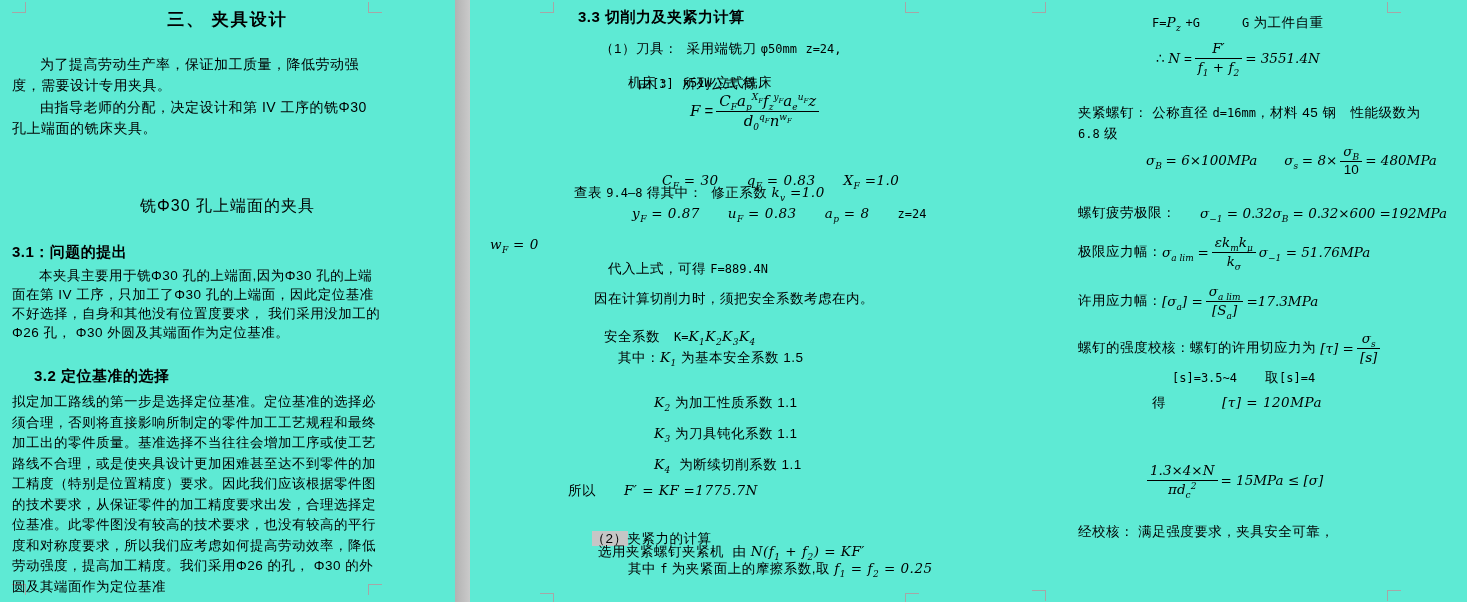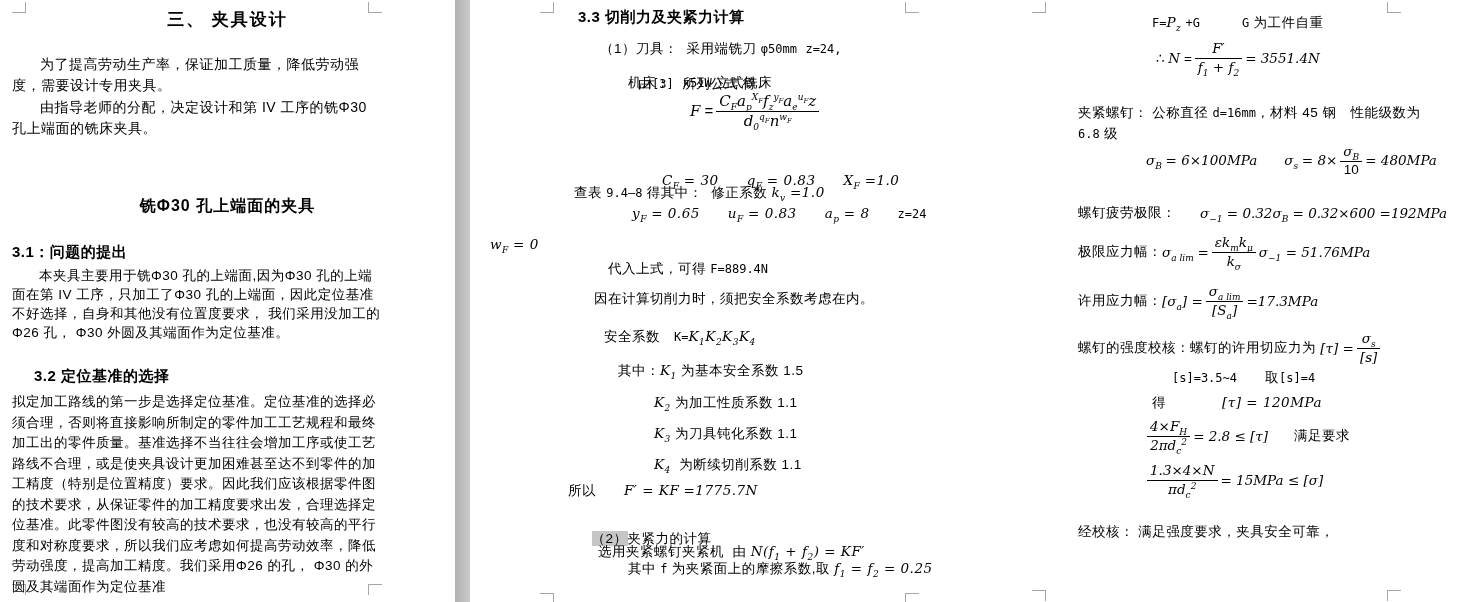--- a/index.html
+++ b/index.html
@@ -1,25 +1,25 @@
 <!DOCTYPE html>
 <html><head>
 <meta charset="utf-8">
 <style>
   html,body{margin:0;padding:0;}
   body{width:1467px;height:602px;overflow:hidden;background:#bfbfbf;
        font-family:"Liberation Sans",sans-serif;color:#000;}
   #doc{position:relative;width:1467px;height:602px;}
   .gap{position:absolute;top:0;height:602px;background:linear-gradient(90deg,#b2b2b2,#cacaca);}
-  .page{position:absolute;top:0;height:602px;background:#ffffff;}
+  .page{position:absolute;top:0;height:602px;background:#5eead4;}
   .blk{position:absolute;white-space:pre-wrap;}
   .cn{font-size:13.5px;line-height:20.5px;letter-spacing:0.5px;}
   .cn14{font-size:14px;line-height:21px;letter-spacing:0.5px;}
   .ttl{font-size:17px;font-weight:bold;text-align:center;width:100%;letter-spacing:2px;}
-  .h2{font-size:16px;font-weight:bold;text-align:center;width:100%;letter-spacing:1px;}
+  .h2{font-size:16px;font-weight:normal;text-align:center;width:100%;letter-spacing:1px;}
   .h3{font-size:15px;font-weight:bold;letter-spacing:0.5px;}
   .ind2{text-indent:2em;}
   .ind35{text-indent:3.5em;}
   .fline{font-size:13.5px;line-height:18px;display:flex;align-items:center;}
   i{font-family:"DejaVu Serif",serif;font-style:italic;}
   tt{font-family:"DejaVu Sans Mono",monospace;font-style:normal;font-size:12px;letter-spacing:0;}
   sub,sup{font-size:9px;line-height:0;}
   sub sub,sup sub{font-size:7px;}
   .frac{display:inline-flex;flex-direction:column;text-align:center;vertical-align:middle;
         line-height:1.25;margin:0 3px;}
@@ -79,28 +79,28 @@
       <span><i>F</i> =</span>
       <span class="frac">
         <span class="num"><i>C<sub>F</sub>a<sub>p</sub><sup>X<sub>F</sub></sup>f<sub>z</sub><sup>y<sub>F</sub></sup>a<sub>e</sub><sup>u<sub>F</sub></sup>z</i></span>
         <span class="den"><i>d<sub>0</sub><sup>q<sub>F</sub></sup>n<sup>w<sub>F</sub></sup></i></span>
       </span>
     </div>
 
     <div class="blk cn" style="top:146px;left:104px;margin-top:36px;">查表 <tt>9.4—8</tt> 得其中：  修正系数 <i>k<sub>v</sub></i> <i>=1.0</i></div>
 
     <div class="blk cn" style="top:170px;left:192px;"><i>C<sub>F</sub></i> <i>= 30</i>  <i>q<sub>F</sub></i> <i>= 0.83</i>  <i>X<sub>F</sub></i> <i>=1.0</i></div>
-    <div class="blk cn" style="top:203px;left:162px;"><i>y<sub>F</sub></i> <i>= 0.65</i>  <i>u<sub>F</sub></i> <i>= 0.83</i>  <i>a<sub>p</sub></i> <i>= 8</i>  <tt>z=24</tt></div>
+    <div class="blk cn" style="top:203px;left:162px;"><i>y<sub>F</sub></i> <i>= 0.87</i>  <i>u<sub>F</sub></i> <i>= 0.83</i>  <i>a<sub>p</sub></i> <i>= 8</i>  <tt>z=24</tt></div>
     <div class="blk cn" style="top:234px;left:20px;"><i>w<sub>F</sub></i> <i>= 0</i></div>
 
     <div class="blk cn" style="top:259px;left:138px;">代入上式，可得 <tt>F=889.4N</tt></div>
     <div class="blk cn" style="top:289px;left:124px;">因在计算切削力时，须把安全系数考虑在内。</div>
 
     <div class="blk cn" style="top:326px;left:134px;">安全系数 <tt>K=</tt><i>K<sub>1</sub>K<sub>2</sub>K<sub>3</sub>K<sub>4</sub></i></div>
-    <div class="blk cn" style="top:360px;left:148px;">其中：<i>K<sub>1</sub></i> 为基本安全系数 1.5</div>
+    <div class="blk cn" style="top:347px;left:148px;">其中：<i>K<sub>1</sub></i> 为基本安全系数 1.5</div>
     <div class="blk cn" style="top:392px;left:184px;"><i>K<sub>2</sub></i> 为加工性质系数 1.1</div>
     <div class="blk cn" style="top:423px;left:184px;"><i>K<sub>3</sub></i> 为刀具钝化系数 1.1</div>
     <div class="blk cn" style="top:454px;left:184px;"><i>K<sub>4</sub></i>  为断续切削系数 1.1</div>
 
     <div class="blk cn" style="top:480px;left:98px;">所以  <i>F′ = KF</i> <i>=1775.7N</i></div>
 
     <div class="blk cn" style="top:508px;left:96px;">
       <span class="hl">（2）</span><span>夹紧力的计算</span>
     </div>
 
@@ -166,28 +166,20 @@
       <span><i>[τ] =</i></span>
       <span class="frac">
         <span class="num"><i>σ<sub>s</sub></i></span>
         <span class="den"><i>[s]</i></span>
       </span>
     </div>
 
     <div class="blk cn" style="top:368px;left:212px;"><tt>[s]=3.5~4</tt>  取<tt>[s]=4</tt></div>
     <div class="blk cn" style="top:392px;left:192px;">得    <i>[τ] = 120MPa</i></div>
 
-    <div class="blk fline" style="top:418px;left:184px;">
-      <span class="frac">
-        <span class="num"><i>4×F<sub>H</sub></i></span>
-        <span class="den"><i>2πd<sub>c</sub><sup>2</sup></i></span>
-      </span>
-      <span><i>= 2.8 ≤ [τ]</i></span>
-      <span class="cn" style="margin-left:26px;">满足要求</span>
-    </div>
 
     <div class="blk fline" style="top:462px;left:184px;">
       <span class="frac">
         <span class="num"><i>1.3×4×N</i></span>
         <span class="den"><i>πd<sub>c</sub><sup>2</sup></i></span>
       </span>
       <span><i>= 15MPa ≤ [σ]</i></span>
     </div>
 
     <div class="blk cn" style="top:522px;left:118px;">经校核： 满足强度要求，夹具安全可靠，</div>

